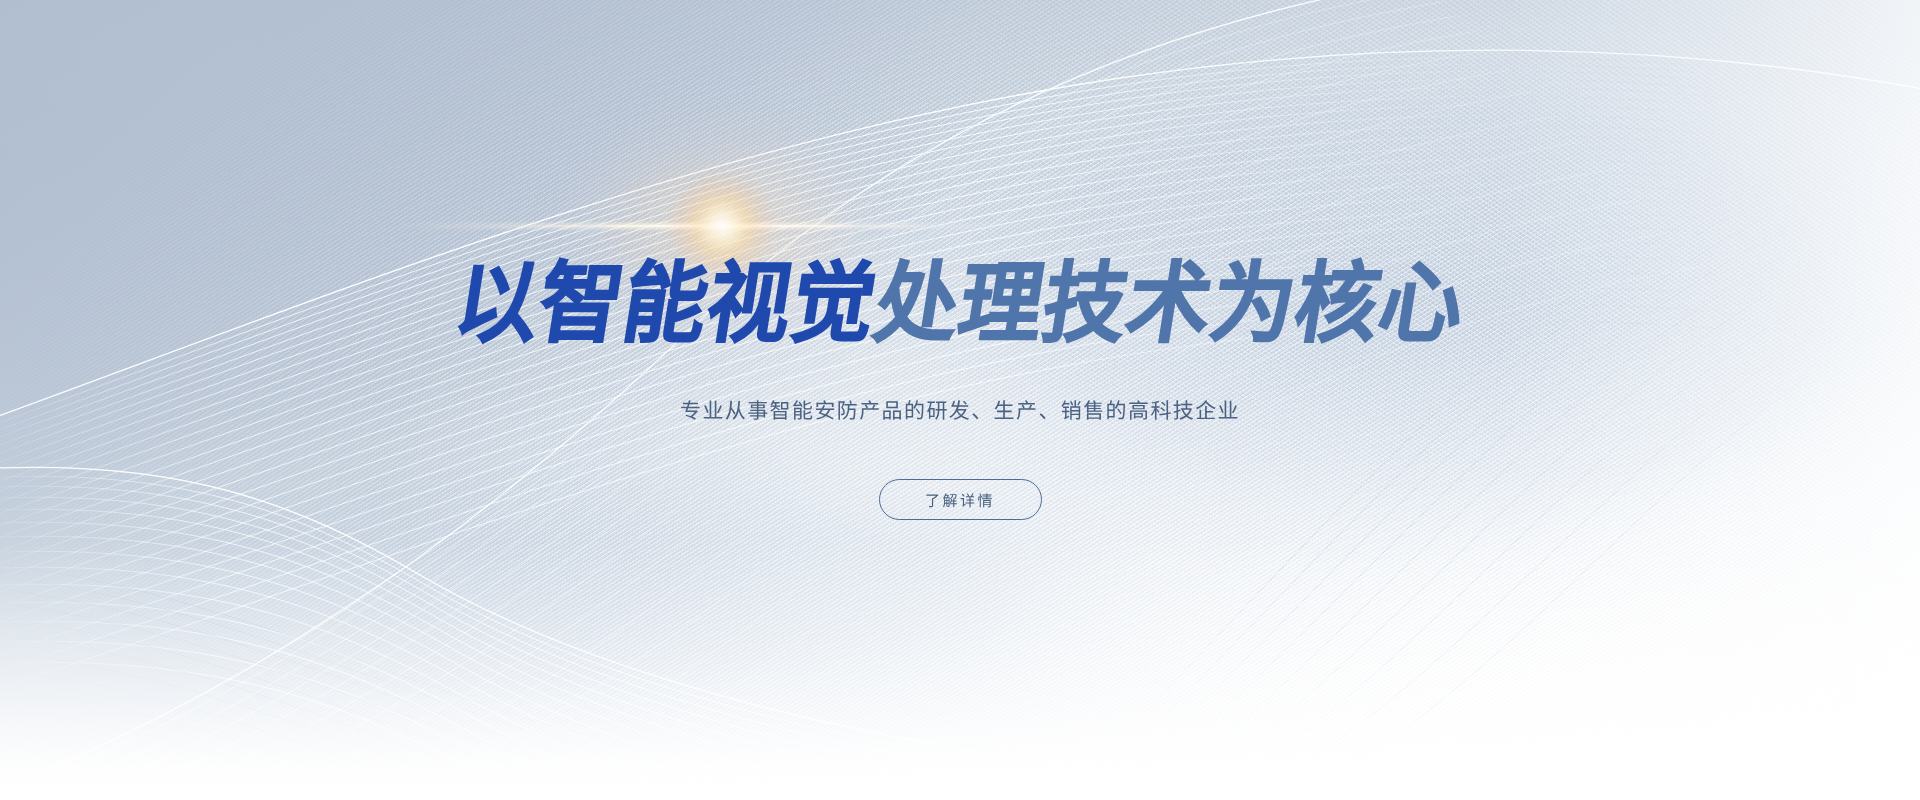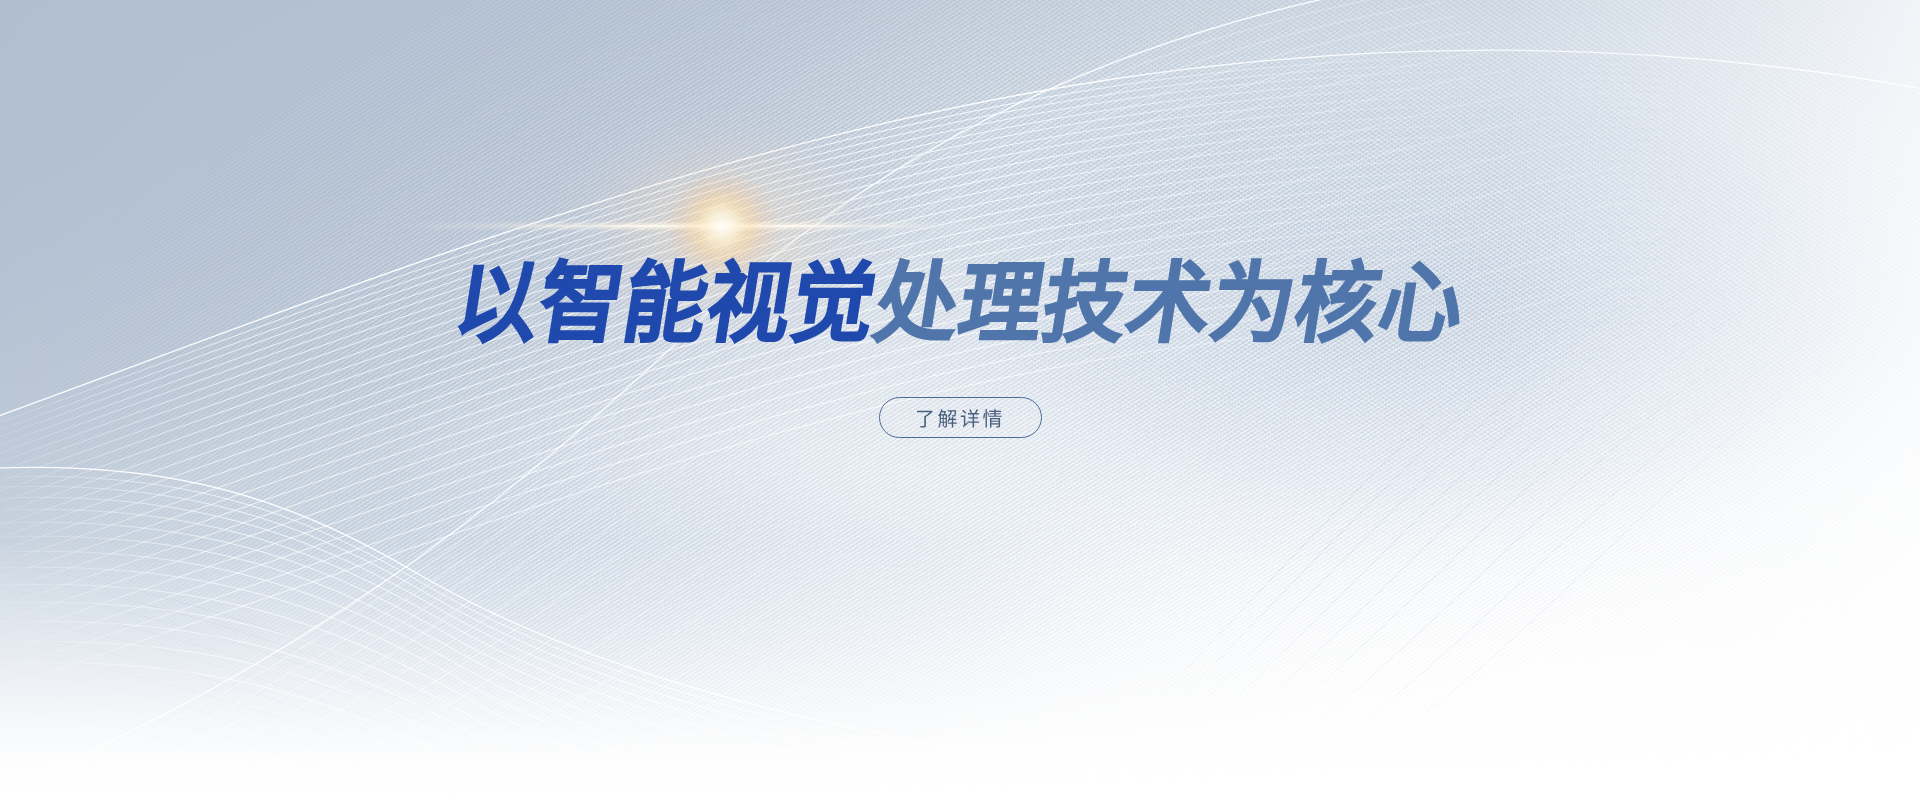--- a/index.html
+++ b/index.html
@@ -186,21 +186,21 @@
     margin-top:52px;
     width:163px;
     height:41px;
     display:flex;
     align-items:center;
     justify-content:center;
     border:1.6px solid #4c6c96;
     border-radius:21px;
     background:transparent;
     color:#49607f;
-    font-size:20px;
+    font-size:15px;
     letter-spacing:2.5px;
     font-family:"Liberation Sans", "DejaVu Sans", sans-serif;
     cursor:pointer;
     text-decoration:none;
     transition:background .2s, color .2s;
   }
 </style>
 </head>
 <body>
 
@@ -352,16 +352,17 @@
     <div class="flare-ghost fg-c"></div>
   </div>
 
   <div class="right-fade"></div>
   <div class="bottom-fade"></div>
 
   <div class="content">
 
     <h1 class="hero-title"><span class="seg-a">以智能视觉</span><span class="seg-b">处理技术为核心</span></h1>
 
+    <p class="hero-subtitle">专业从事智能安防产品的研发、生产、销售的高科技企业</p>
 
     <a href="#" class="cta-button">了解详情</a>
   </div>
 </div>
 
 </body></html>

